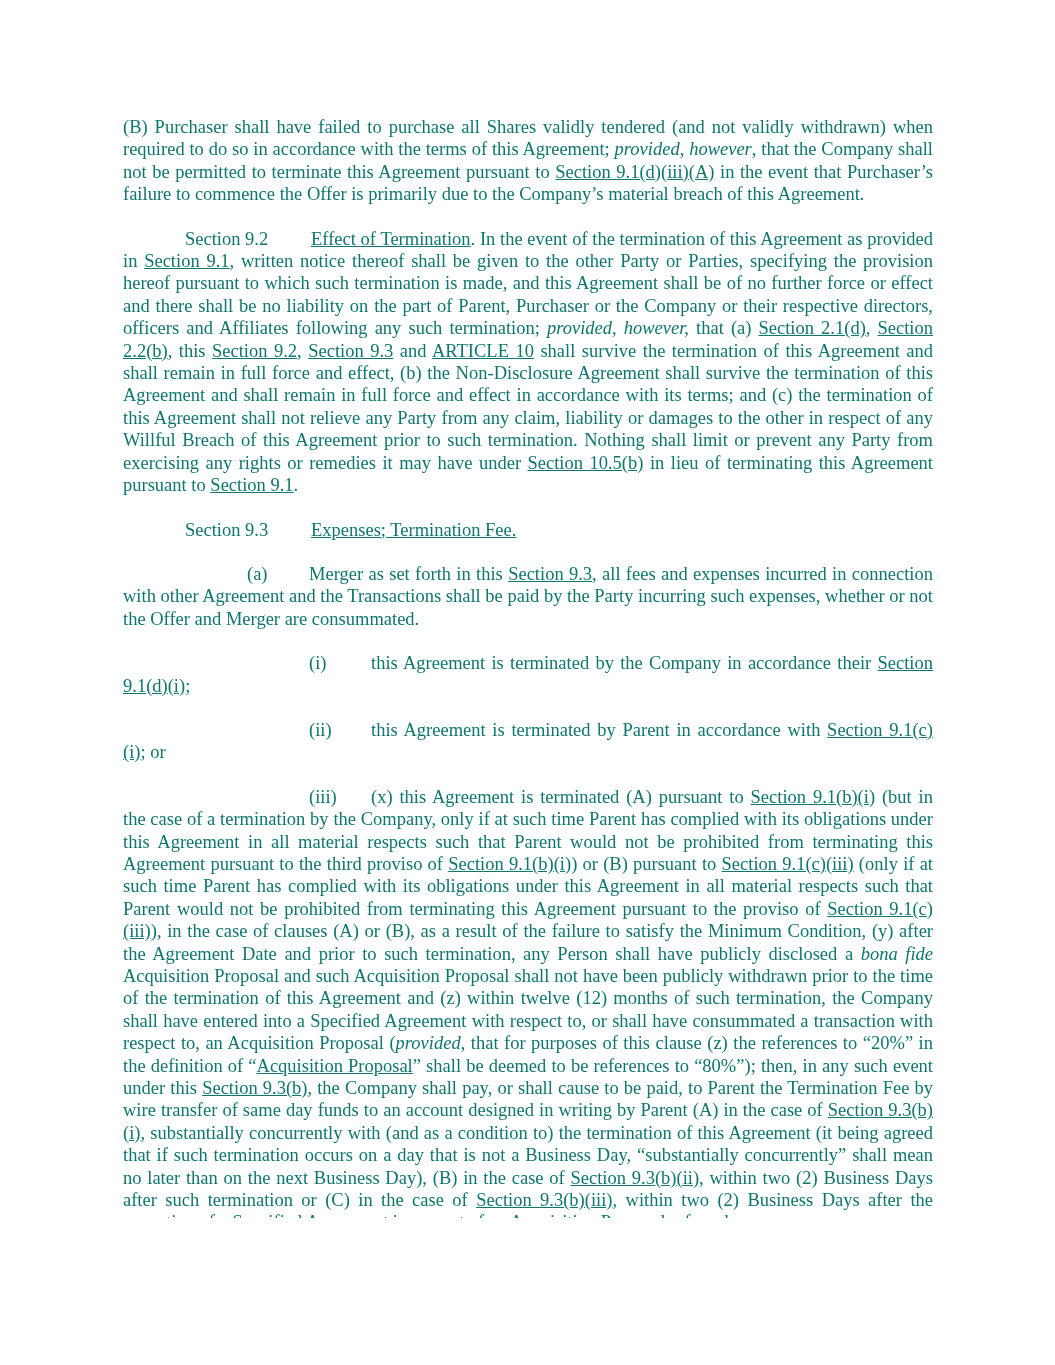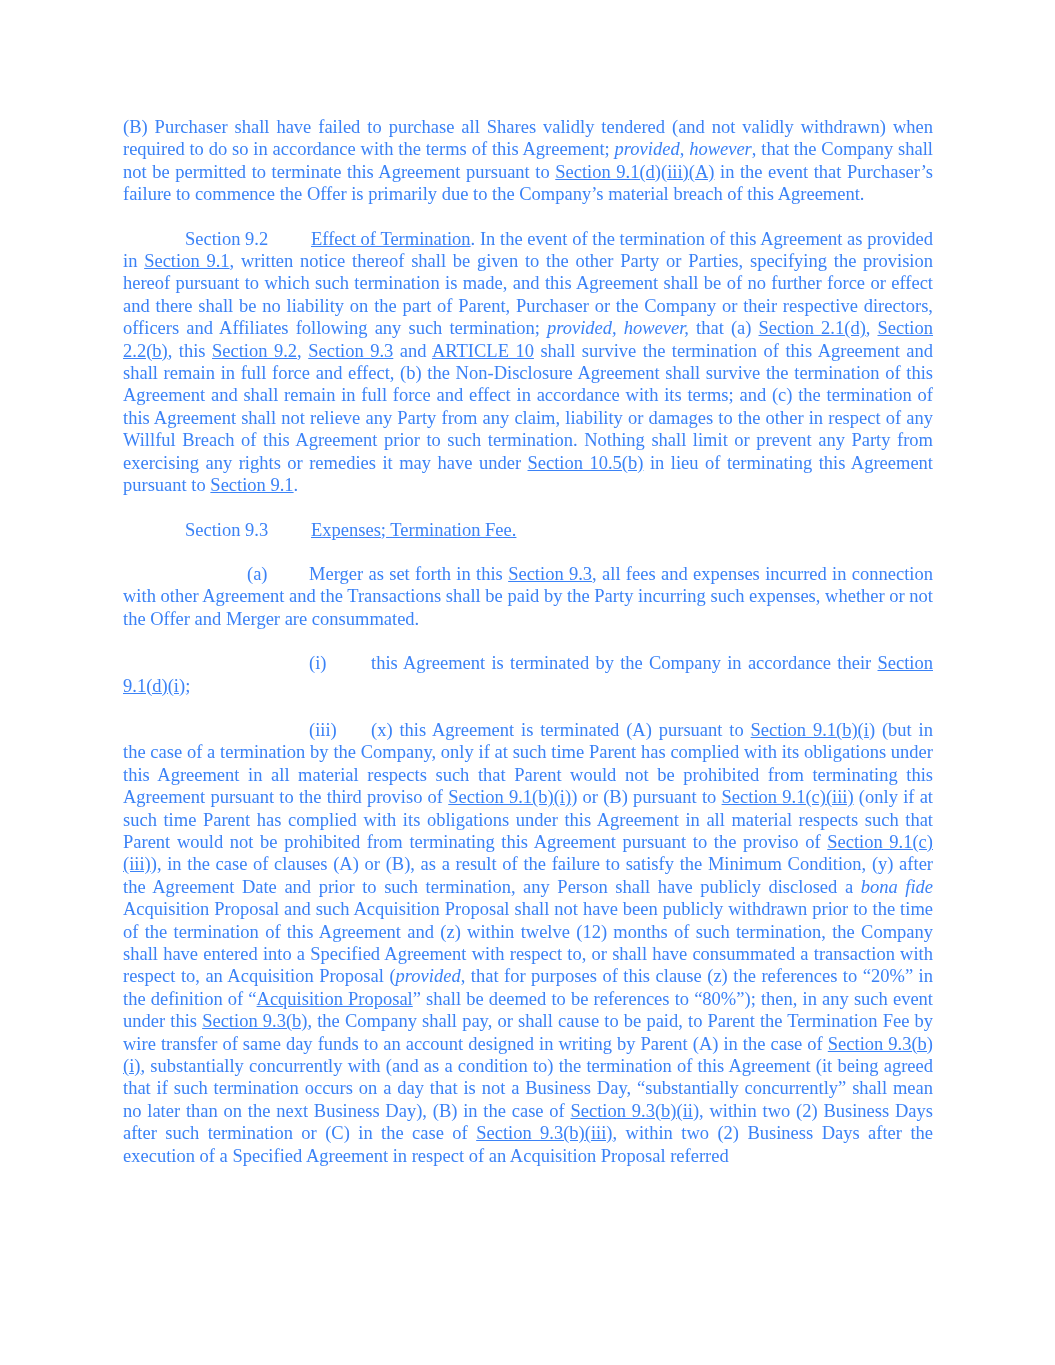--- a/index.html
+++ b/index.html
@@ -1,21 +1,21 @@
 <!DOCTYPE html>
 <html><head>
 <meta charset="utf-8">
 <style>
   html, body { margin: 0; padding: 0; background: #ffffff; }
   .page {
     position: relative;
     width: 1055px;
     height: 1218px;
     background: #ffffff;
-    color: #3b82f6;
+    color: #0f766e;
     font-family: "Liberation Serif", serif;
     font-size: 18.5px;
     line-height: 22.4px;
     overflow: hidden;
   }
   .content {
     position: absolute;
     left: 123px;
     top: 116px;
     width: 810px;
@@ -47,19 +47,20 @@
 
     <p class="para"><span class="tab-05"></span><span class="label-sec">Section 9.2</span><span class="u">Effect of Termination</span><span>. In the event of the termination of this Agreement as provided in </span><span class="u">Section 9.1</span><span>, written notice thereof shall be given to the other Party or Parties, specifying the provision hereof pursuant to which such termination is made, and this Agreement shall be of no further force or effect and there shall be no liability on the part of Parent, Purchaser or the Company or their respective directors, officers and Affiliates following any such termination; </span><span class="i">provided, however,</span><span> that (a) </span><span class="u">Section 2.1(d)</span><span>, </span><span class="u">Section 2.2(b)</span><span>, this </span><span class="u">Section 9.2</span><span>, </span><span class="u">Section 9.3</span><span> and </span><span class="u">ARTICLE 10</span><span> shall survive the termination of this Agreement and shall remain in full force and effect, (b) the Non-Disclosure Agreement shall survive the termination of this Agreement and shall remain in full force and effect in accordance with its terms; and (c) the termination of this Agreement shall not relieve any Party from any claim, liability or damages to the other in respect of any Willful Breach of this Agreement prior to such termination. Nothing shall limit or prevent any Party from exercising any rights or remedies it may have under </span><span class="u">Section 10.5(b)</span><span> in lieu of terminating this Agreement pursuant to </span><span class="u">Section 9.1</span><span>.</span></p>
 
     <p class="para"><span class="tab-05"></span><span class="label-sec">Section 9.3</span><span class="u">Expenses; Termination Fee.</span></p>
 
     <p class="para"><span class="tab-10"></span><span class="label-item">(a)</span><span>Merger as set forth in this </span><span class="u">Section 9.3</span><span>, all fees and expenses incurred in connection with other Agreement and the Transactions shall be paid by the Party incurring such expenses, whether or not the Offer and Merger are consummated.</span></p>
 
 
     <p class="para"><span class="tab-15"></span><span class="label-item">(i)</span><span>this Agreement is terminated by the Company in accordance their </span><span class="u">Section 9.1(d)(i)</span><span>;</span></p>
 
+    <p class="para"><span class="tab-15"></span><span class="label-item">(ii)</span><span>this Agreement is terminated by Parent in accordance with </span><span class="u">Section 9.1(c)(i)</span><span>; or</span></p>
 
     <p class="para"><span class="tab-15"></span><span class="label-item">(iii)</span><span>(x) this Agreement is terminated (A) pursuant to </span><span class="u">Section 9.1(b)(i)</span><span> (but in the case of a termination by the Company, only if at such time Parent has complied with its obligations under this Agreement in all material respects such that Parent would not be prohibited from terminating this Agreement pursuant to the third proviso of </span><span class="u">Section 9.1(b)(i)</span><span>) or (B) pursuant to </span><span class="u">Section 9.1(c)(iii)</span><span> (only if at such time Parent has complied with its obligations under this Agreement in all material respects such that Parent would not be prohibited from terminating this Agreement pursuant to the proviso of </span><span class="u">Section 9.1(c)(iii)</span><span>), in the case of clauses (A) or (B), as a result of the failure to satisfy the Minimum Condition, (y) after the Agreement Date and prior to such termination, any Person shall have publicly disclosed a </span><span class="i">bona fide</span><span> Acquisition Proposal and such Acquisition Proposal shall not have been publicly withdrawn prior to the time of the termination of this Agreement and (z) within twelve (12) months of such termination, the Company shall have entered into a Specified Agreement with respect to, or shall have consummated a transaction with respect to, an Acquisition Proposal (</span><span class="i">provided</span><span>, that for purposes of this clause (z) the references to “20%” in the definition of “</span><span class="u">Acquisition Proposal</span><span>” shall be deemed to be references to “80%”); then, in any such event under this </span><span class="u">Section 9.3(b)</span><span>, the Company shall pay, or shall cause to be paid, to Parent the Termination Fee by wire transfer of same day funds to an account designed in writing by Parent (A) in the case of </span><span class="u">Section 9.3(b)(i)</span><span>, substantially concurrently with (and as a condition to) the termination of this Agreement (it being agreed that if such termination occurs on a day that is not a Business Day, “substantially concurrently” shall mean no later than on the next Business Day), (B) in the case of </span><span class="u">Section 9.3(b)(ii)</span><span>, within two (2) Business Days after such termination or (C) in the case of </span><span class="u">Section 9.3(b)(iii)</span><span>, within two (2) Business Days after the execution of a Specified Agreement in respect of an Acquisition Proposal referred</span></p>
 
   </div>
 
   <div class="page-number">62</div>
 </div>
 
 </body></html>

